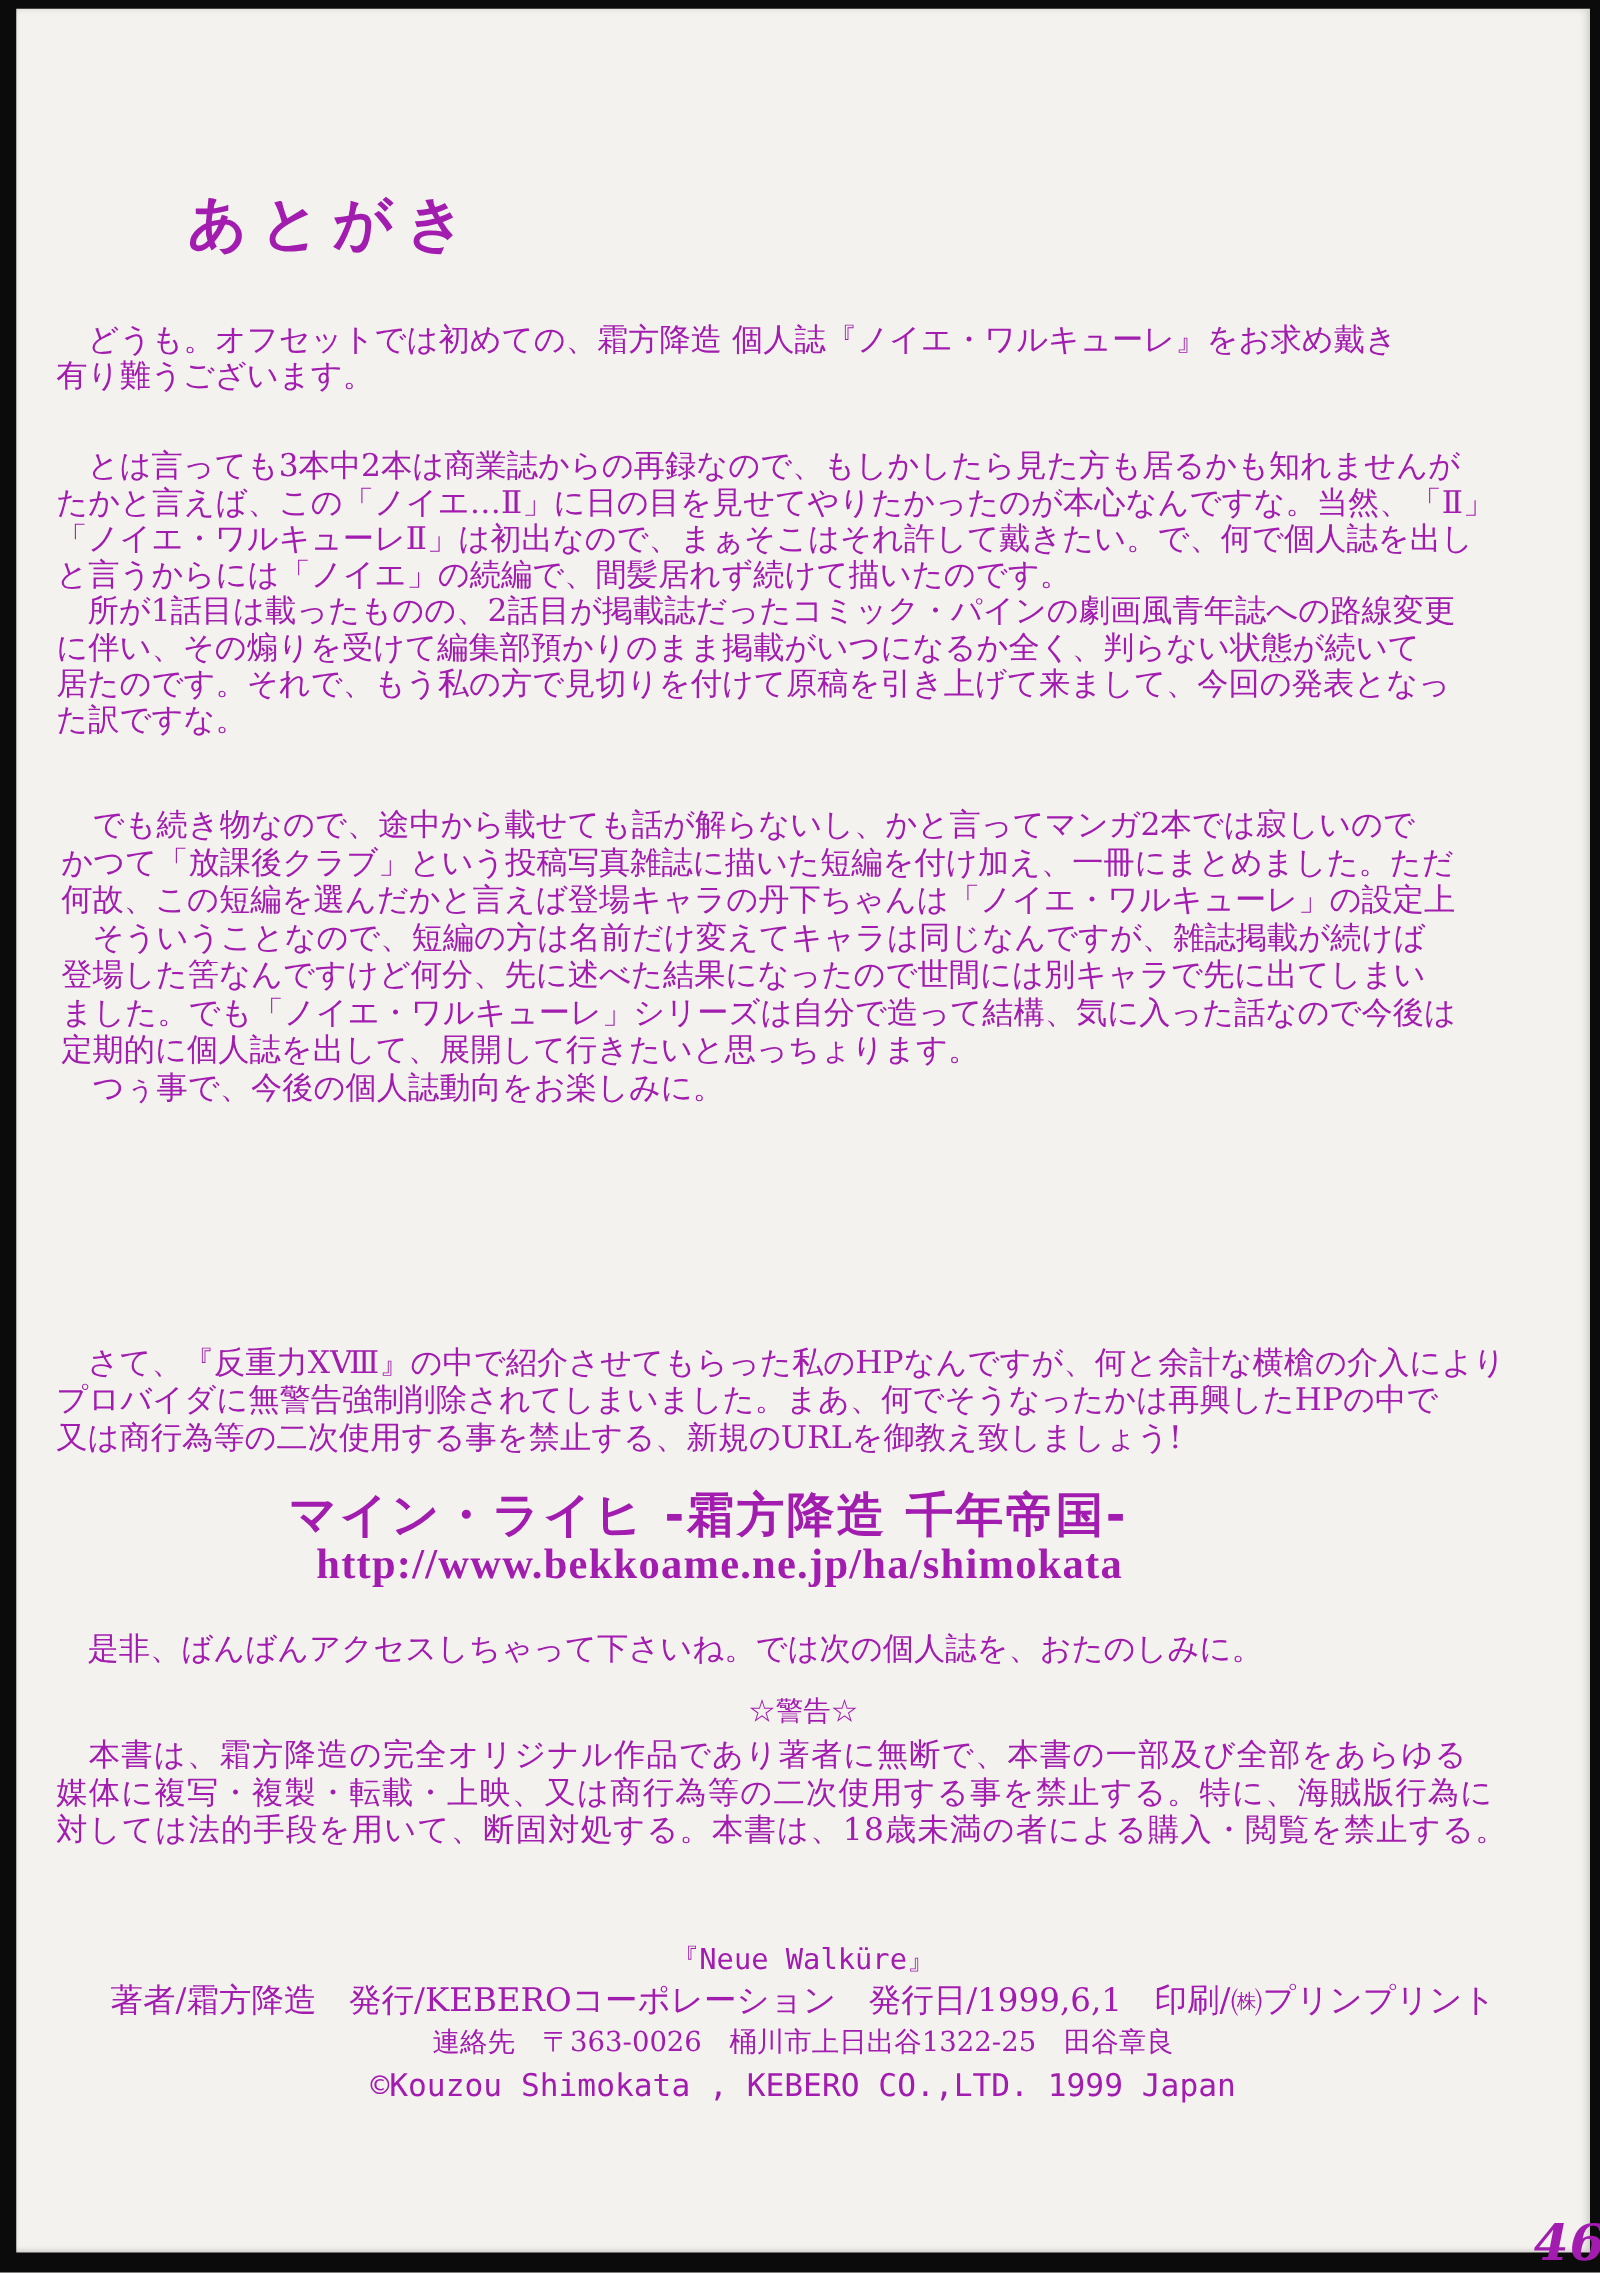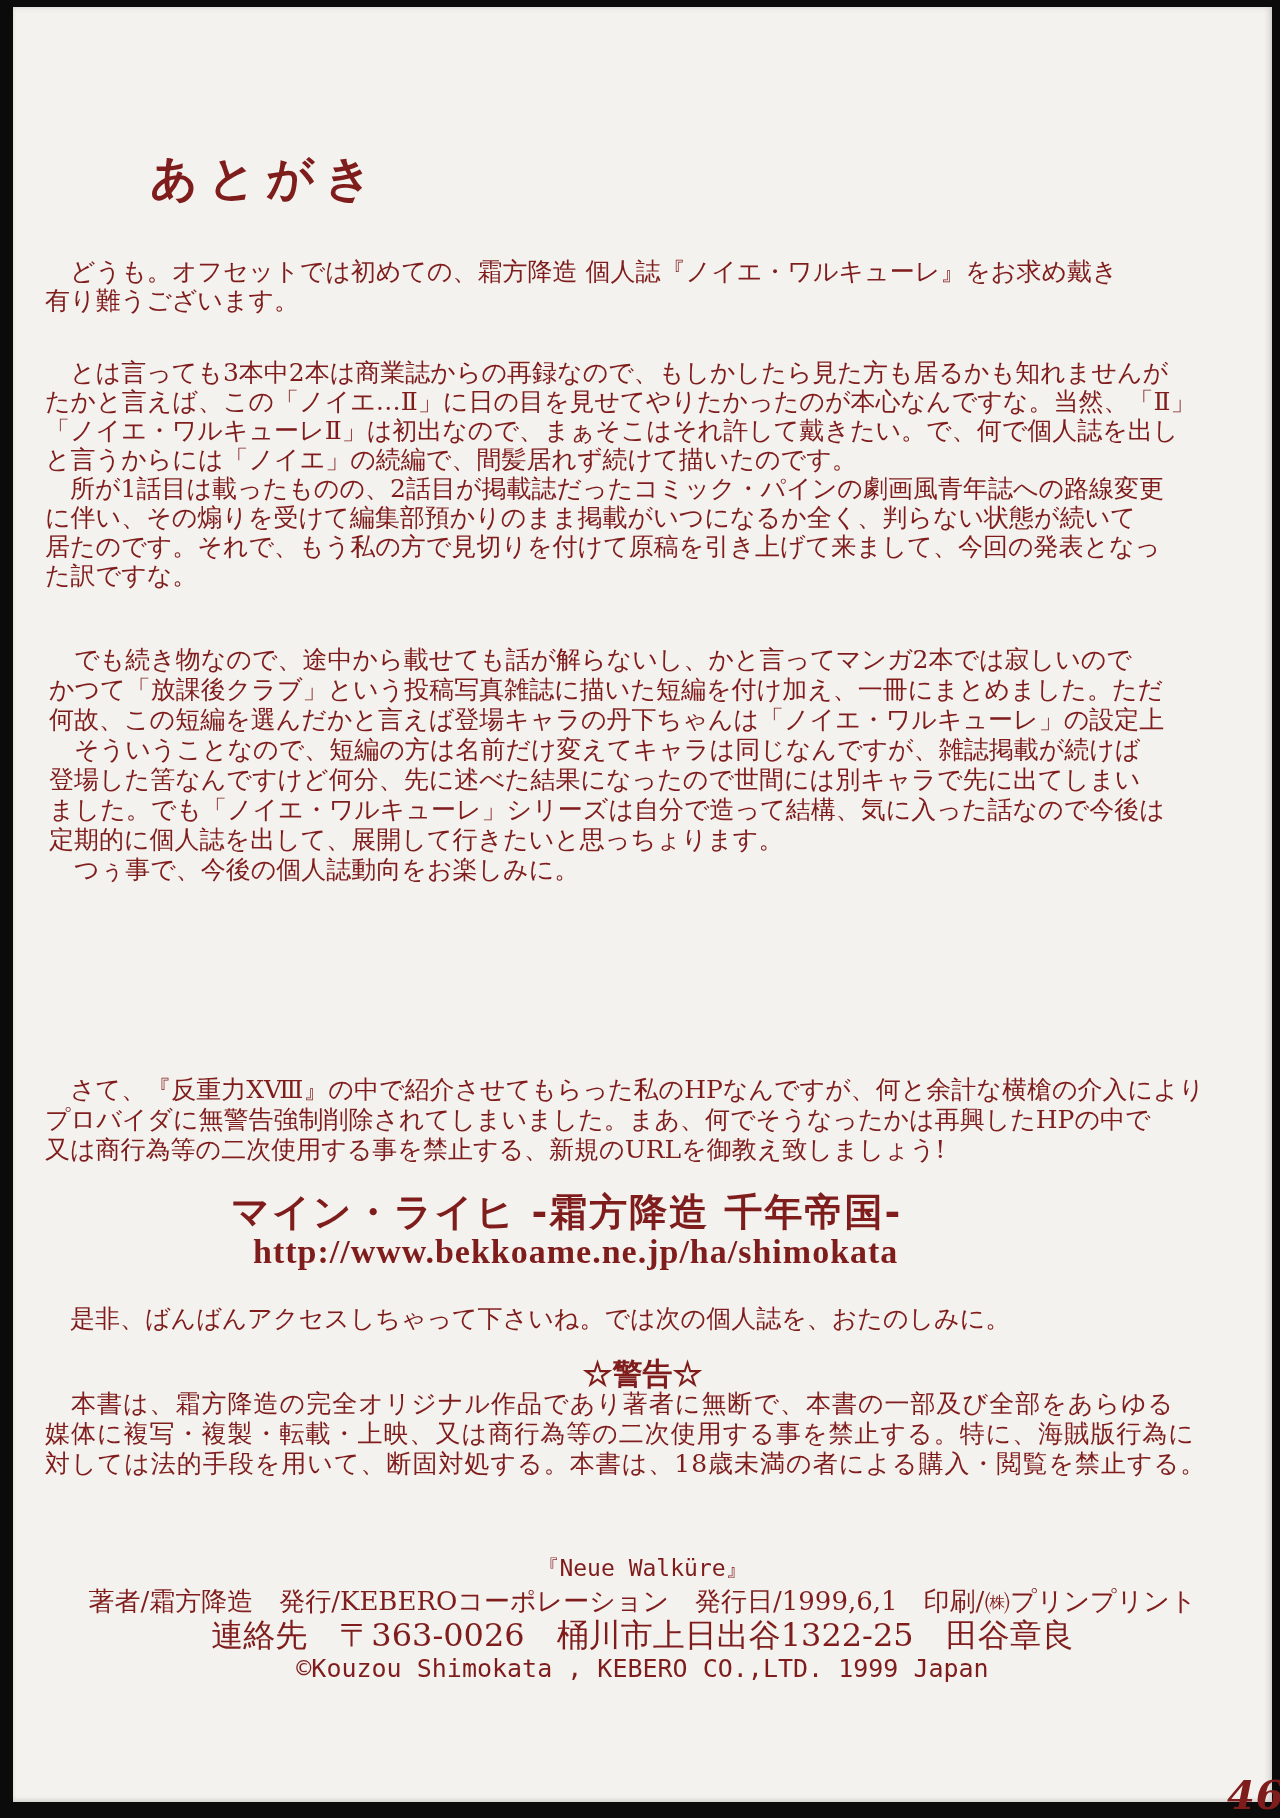--- a/index.html
+++ b/index.html
@@ -6,21 +6,21 @@
   body{
     width:1280px;height:1818px;
     background:#0b0b0b;
     position:relative;
     font-family:"DejaVu Serif","Liberation Serif",serif;
     overflow:hidden;
   }
   .paper{
     position:absolute;left:13px;top:7px;width:1259px;height:1795px;
     background:#f4f2ee;
-    color:#7f1d1d;
+    color:#a21caf;
     box-shadow:inset -3px 0 6px rgba(0,0,0,0.12), inset 0 -2px 4px rgba(0,0,0,0.08);
   }
   .abs{position:absolute;white-space:nowrap;}
   .page-title{
     left:137px;top:140px;
     font-size:47px;font-weight:bold;letter-spacing:10px;
   }
   .body-block{font-size:25px;}
   .body-block .line{height:29px;line-height:29px;}
   .para-intro{left:32px;top:250px;}
@@ -35,32 +35,32 @@
     font-family:"DejaVu Sans","Liberation Sans",sans-serif;
   }
   .site-url{
     left:240px;top:1226px;
     font-size:34px;font-weight:bold;letter-spacing:1px;
     font-family:Liberation Serif, serif;
   }
   .para-access{left:32px;top:1295px;font-size:25px;}
   .warning-heading{
     left:0;top:1347px;width:100%;text-align:center;
-    font-size:30px;font-weight:bold;white-space:nowrap;
+    font-size:22px;font-weight:normal;white-space:nowrap;
   }
   .para-warning{left:32px;top:1382px;}
   .para-warning .line{height:30px;line-height:30px;letter-spacing:1px;}
   .colophon{left:0;top:1545px;width:100%;text-align:center;}
   .colophon div{white-space:nowrap;}
   .colophon-title{
     font-size:23px;height:32px;line-height:32px;
     font-family:"DejaVu Sans Mono","Liberation Mono",monospace;
   }
   .colophon-pub{font-size:26px;height:34px;line-height:34px;}
-  .colophon-contact{font-size:32px;height:34px;line-height:34px;}
+  .colophon-contact{font-size:22px;height:34px;line-height:34px;}
   .colophon-copyright{
     font-size:25px;height:34px;line-height:34px;
     font-family:"DejaVu Sans Mono","Liberation Mono",monospace;
   }
   .page-number{
     left:1214px;top:1764px;
     font-size:40px;font-weight:bold;font-style:italic;
     letter-spacing:1px;
   }
 </style>

